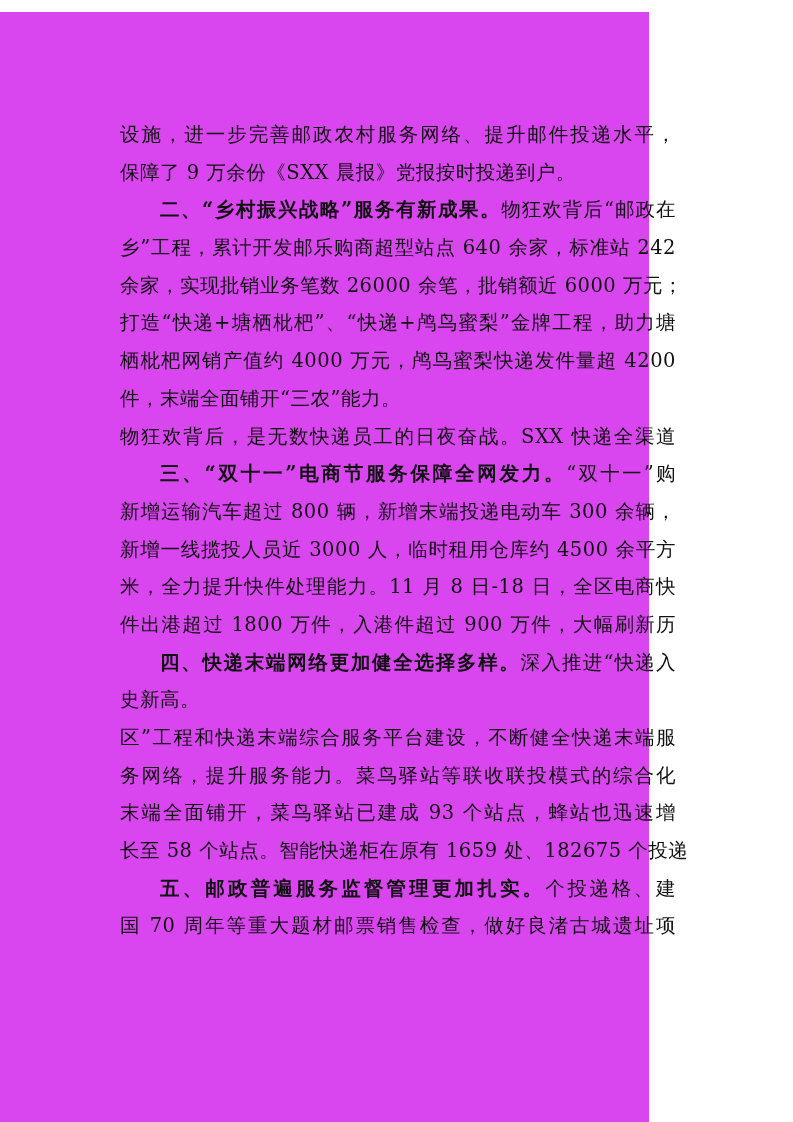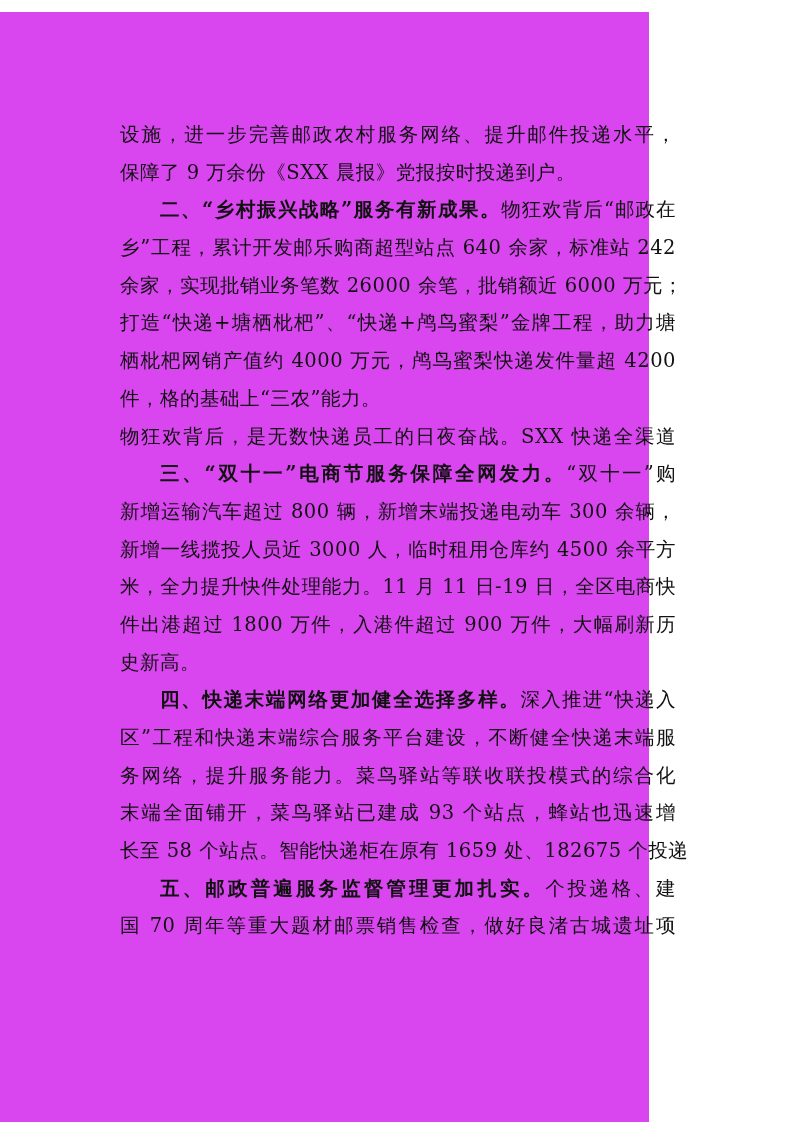--- a/index.html
+++ b/index.html
@@ -26,29 +26,29 @@
 
 <div class="page">
   <div class="text-block">
     <div class="line"><span>设施，进一步完善邮政农村服务网络、提升邮件投递水平，</span></div>
     <div class="line last"><span>保障了 9 万余份《SXX 晨报》党报按时投递到户。</span></div>
     <div class="line indent"><span class="heading" style="letter-spacing: 1.00065px; margin-top: 48px;">二、“乡村振兴战略”服务有新成果。</span><span style="letter-spacing: 0.500651px;">物狂欢背后“邮政在</span></div>
     <div class="line"><span>乡”工程，累计开发邮乐购商超型站点 640 余家，标准站 242</span></div>
     <div class="line"><span>余家，实现批销业务笔数 26000 余笔，批销额近 6000 万元；</span></div>
     <div class="line"><span>打造“快递+塘栖枇杷”、“快递+鸬鸟蜜梨”金牌工程，助力塘</span></div>
     <div class="line"><span>栖枇杷网销产值约 4000 万元，鸬鸟蜜梨快递发件量超 4200</span></div>
-    <div class="line last"><span>件，格的基础上“三农”能力。</span></div>
+    <div class="line last"><span>件，末端全面铺开“三农”能力。</span></div>
     <div class="line"><span>物狂欢背后，是无数快递员工的日夜奋战。SXX 快递全渠道</span></div>
     <div class="line indent"><span class="heading">三、“双十一”电商节服务保障全网发力。</span><span>“双十一”购</span></div>
     <div class="line"><span>新增运输汽车超过 800 辆，新增末端投递电动车 300 余辆，</span></div>
     <div class="line"><span>新增一线揽投人员近 3000 人，临时租用仓库约 4500 余平方</span></div>
-    <div class="line"><span>米，全力提升快件处理能力。11 月 11 日-19 日，全区电商快</span></div>
+    <div class="line"><span>米，全力提升快件处理能力。11 月 8 日-18 日，全区电商快</span></div>
     <div class="line"><span>件出港超过 1800 万件，入港件超过 900 万件，大幅刷新历</span></div>
+    <div class="line indent"><span class="heading">四、快递末端网络更加健全选择多样。</span><span>深入推进“快递入</span></div>
     <div class="line last"><span>史新高。</span></div>
-    <div class="line indent"><span class="heading">四、快递末端网络更加健全选择多样。</span><span>深入推进“快递入</span></div>
     <div class="line"><span>区”工程和快递末端综合服务平台建设，不断健全快递末端服</span></div>
     <div class="line"><span>务网络，提升服务能力。菜鸟驿站等联收联投模式的综合化</span></div>
     <div class="line"><span>末端全面铺开，菜鸟驿站已建成 93 个站点，蜂站也迅速增</span></div>
     <div class="line"><span>长至 58 个站点。智能快递柜在原有 1659 处、182675 个投递</span></div>
     <div class="line indent"><span class="heading">五、邮政普遍服务监督管理更加扎实。</span><span>个投递格、建</span></div>
     <div class="line"><span>国 70 周年等重大题材邮票销售检查，做好良渚古城遗址项</span></div>
   </div>
 </div>
 
 </body></html>

